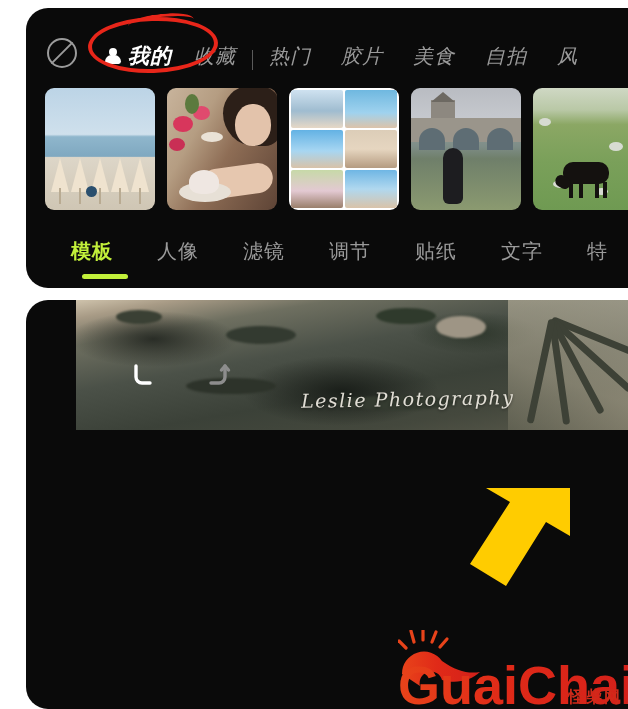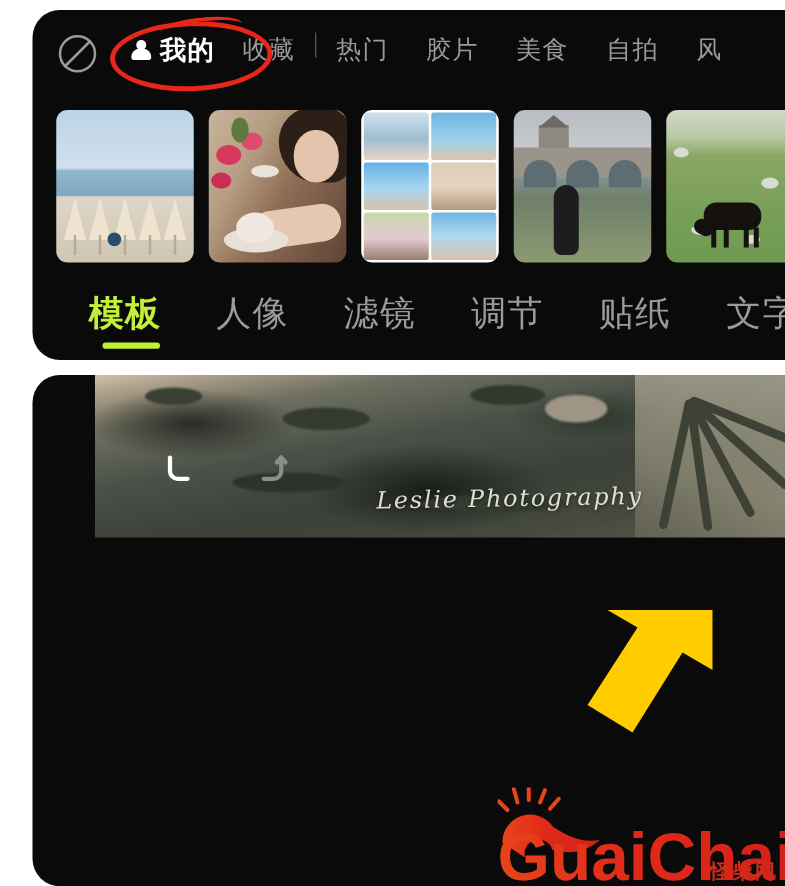--- a/index.html
+++ b/index.html
@@ -13,21 +13,21 @@
   
   .card-top{
     position:absolute;left:26px;top:8px;width:602px;height:280px;
     background:#0a0a0a;border-radius:22px 0 0 22px;overflow:hidden;
   }
   .card-top-inner{position:absolute;left:0;top:0;width:602px;height:280px;}
 
   
   .topnav{
     position:absolute;left:0;top:18px;width:602px;height:44px;
-    display:flex;align-items:flex-start;
+    display:flex;align-items:flex-end;font-style:italic;
   }
   .no-icon{
     position:relative;width:34px;height:34px;margin-left:19px;flex:0 0 auto;
   }
   .no-icon .ring{
     position:absolute;inset:2px;border:2px solid #9b9b9b;border-radius:50%;
     box-sizing:border-box;
   }
   .no-icon .slash{
     position:absolute;left:50%;top:2px;width:2px;height:30px;background:#9b9b9b;
@@ -154,21 +154,21 @@
     background:#14110f;transform:rotate(28deg);
   }
   .t5 .rock{position:absolute;border-radius:50%;background:#d7dbd2;}
 
   
   .tabbar{
     position:absolute;left:0;top:213px;width:602px;height:60px;
     display:flex;align-items:center;
   }
   .tab{
-    color:#9a9a9a;font-size:28px;letter-spacing:1px;flex:0 0 auto;white-space:nowrap;
+    color:#9a9a9a;font-size:20px;letter-spacing:1px;flex:0 0 auto;white-space:nowrap;
   }
   .tab.active{color:#c2f03a;font-weight:bold;}
   .tab-gap{width:44px;flex:0 0 auto;}
   .tab-first{margin-left:45px;}
   .tab-underline{
     position:absolute;left:56px;top:266px;width:46px;height:5px;border-radius:3px;
     background:#c2f03a;
   }
   .ellipse-tmpl{
     position:absolute;left:18px;top:213px;width:124px;height:56px;

